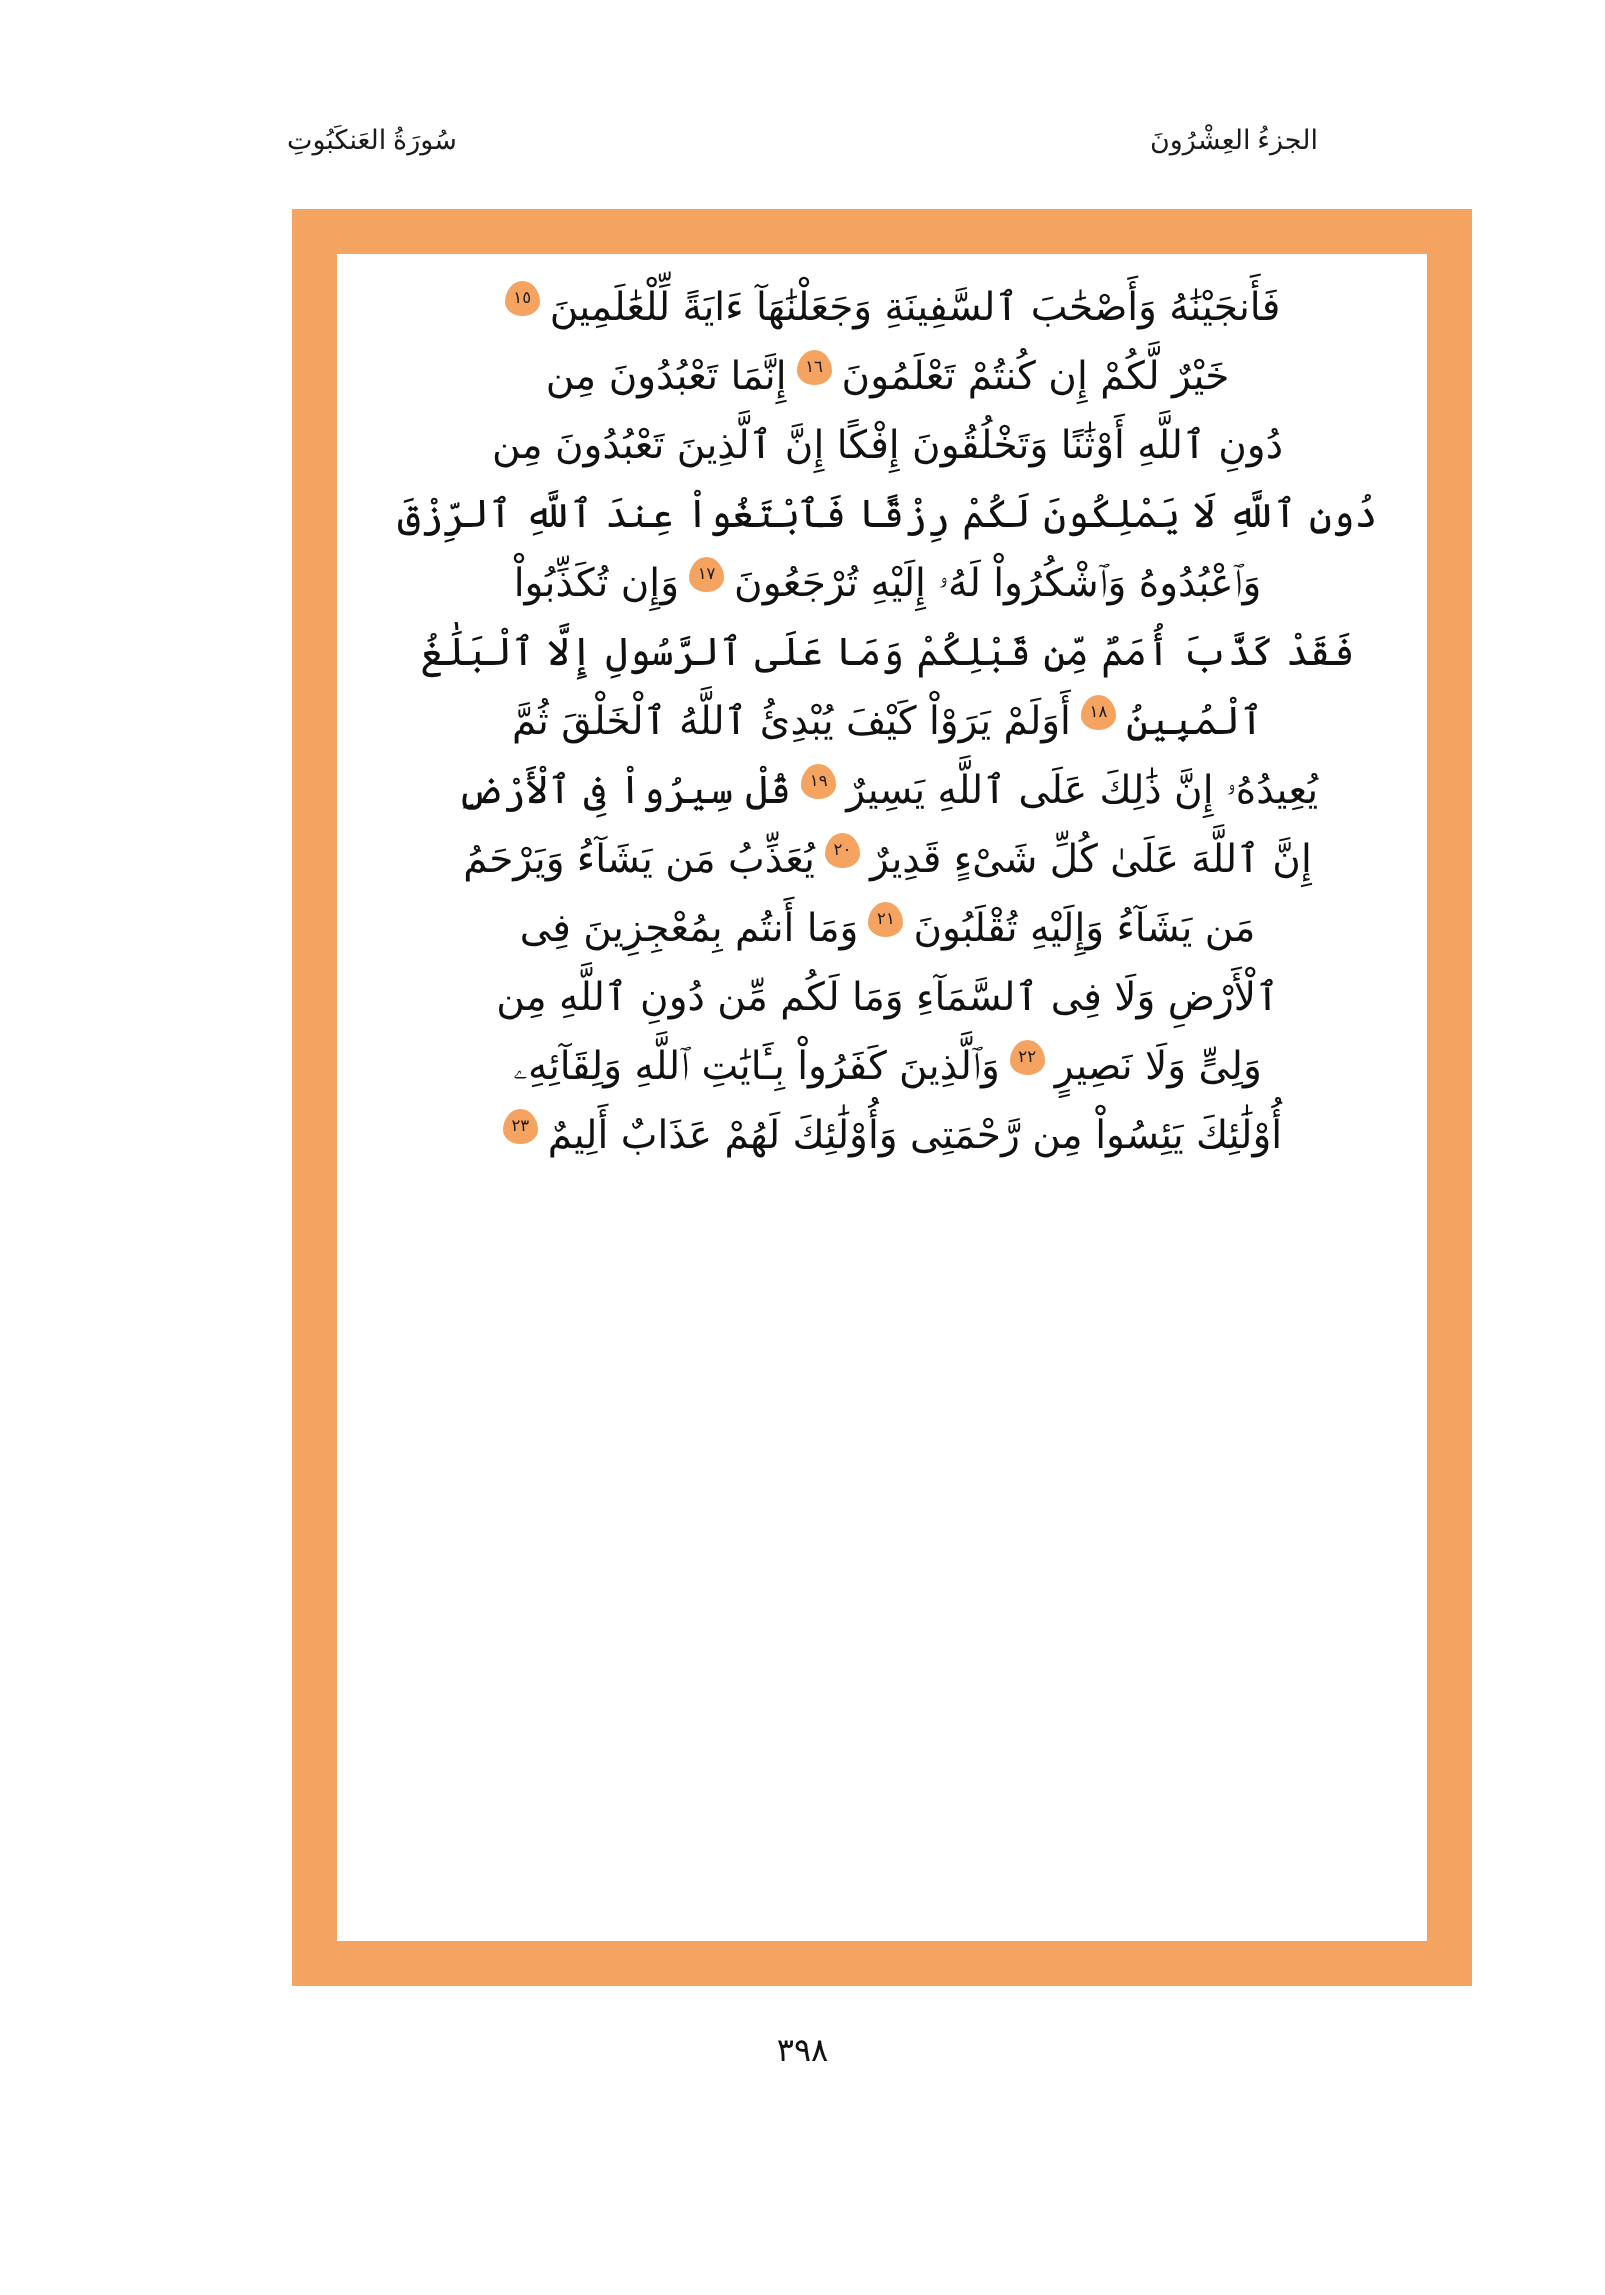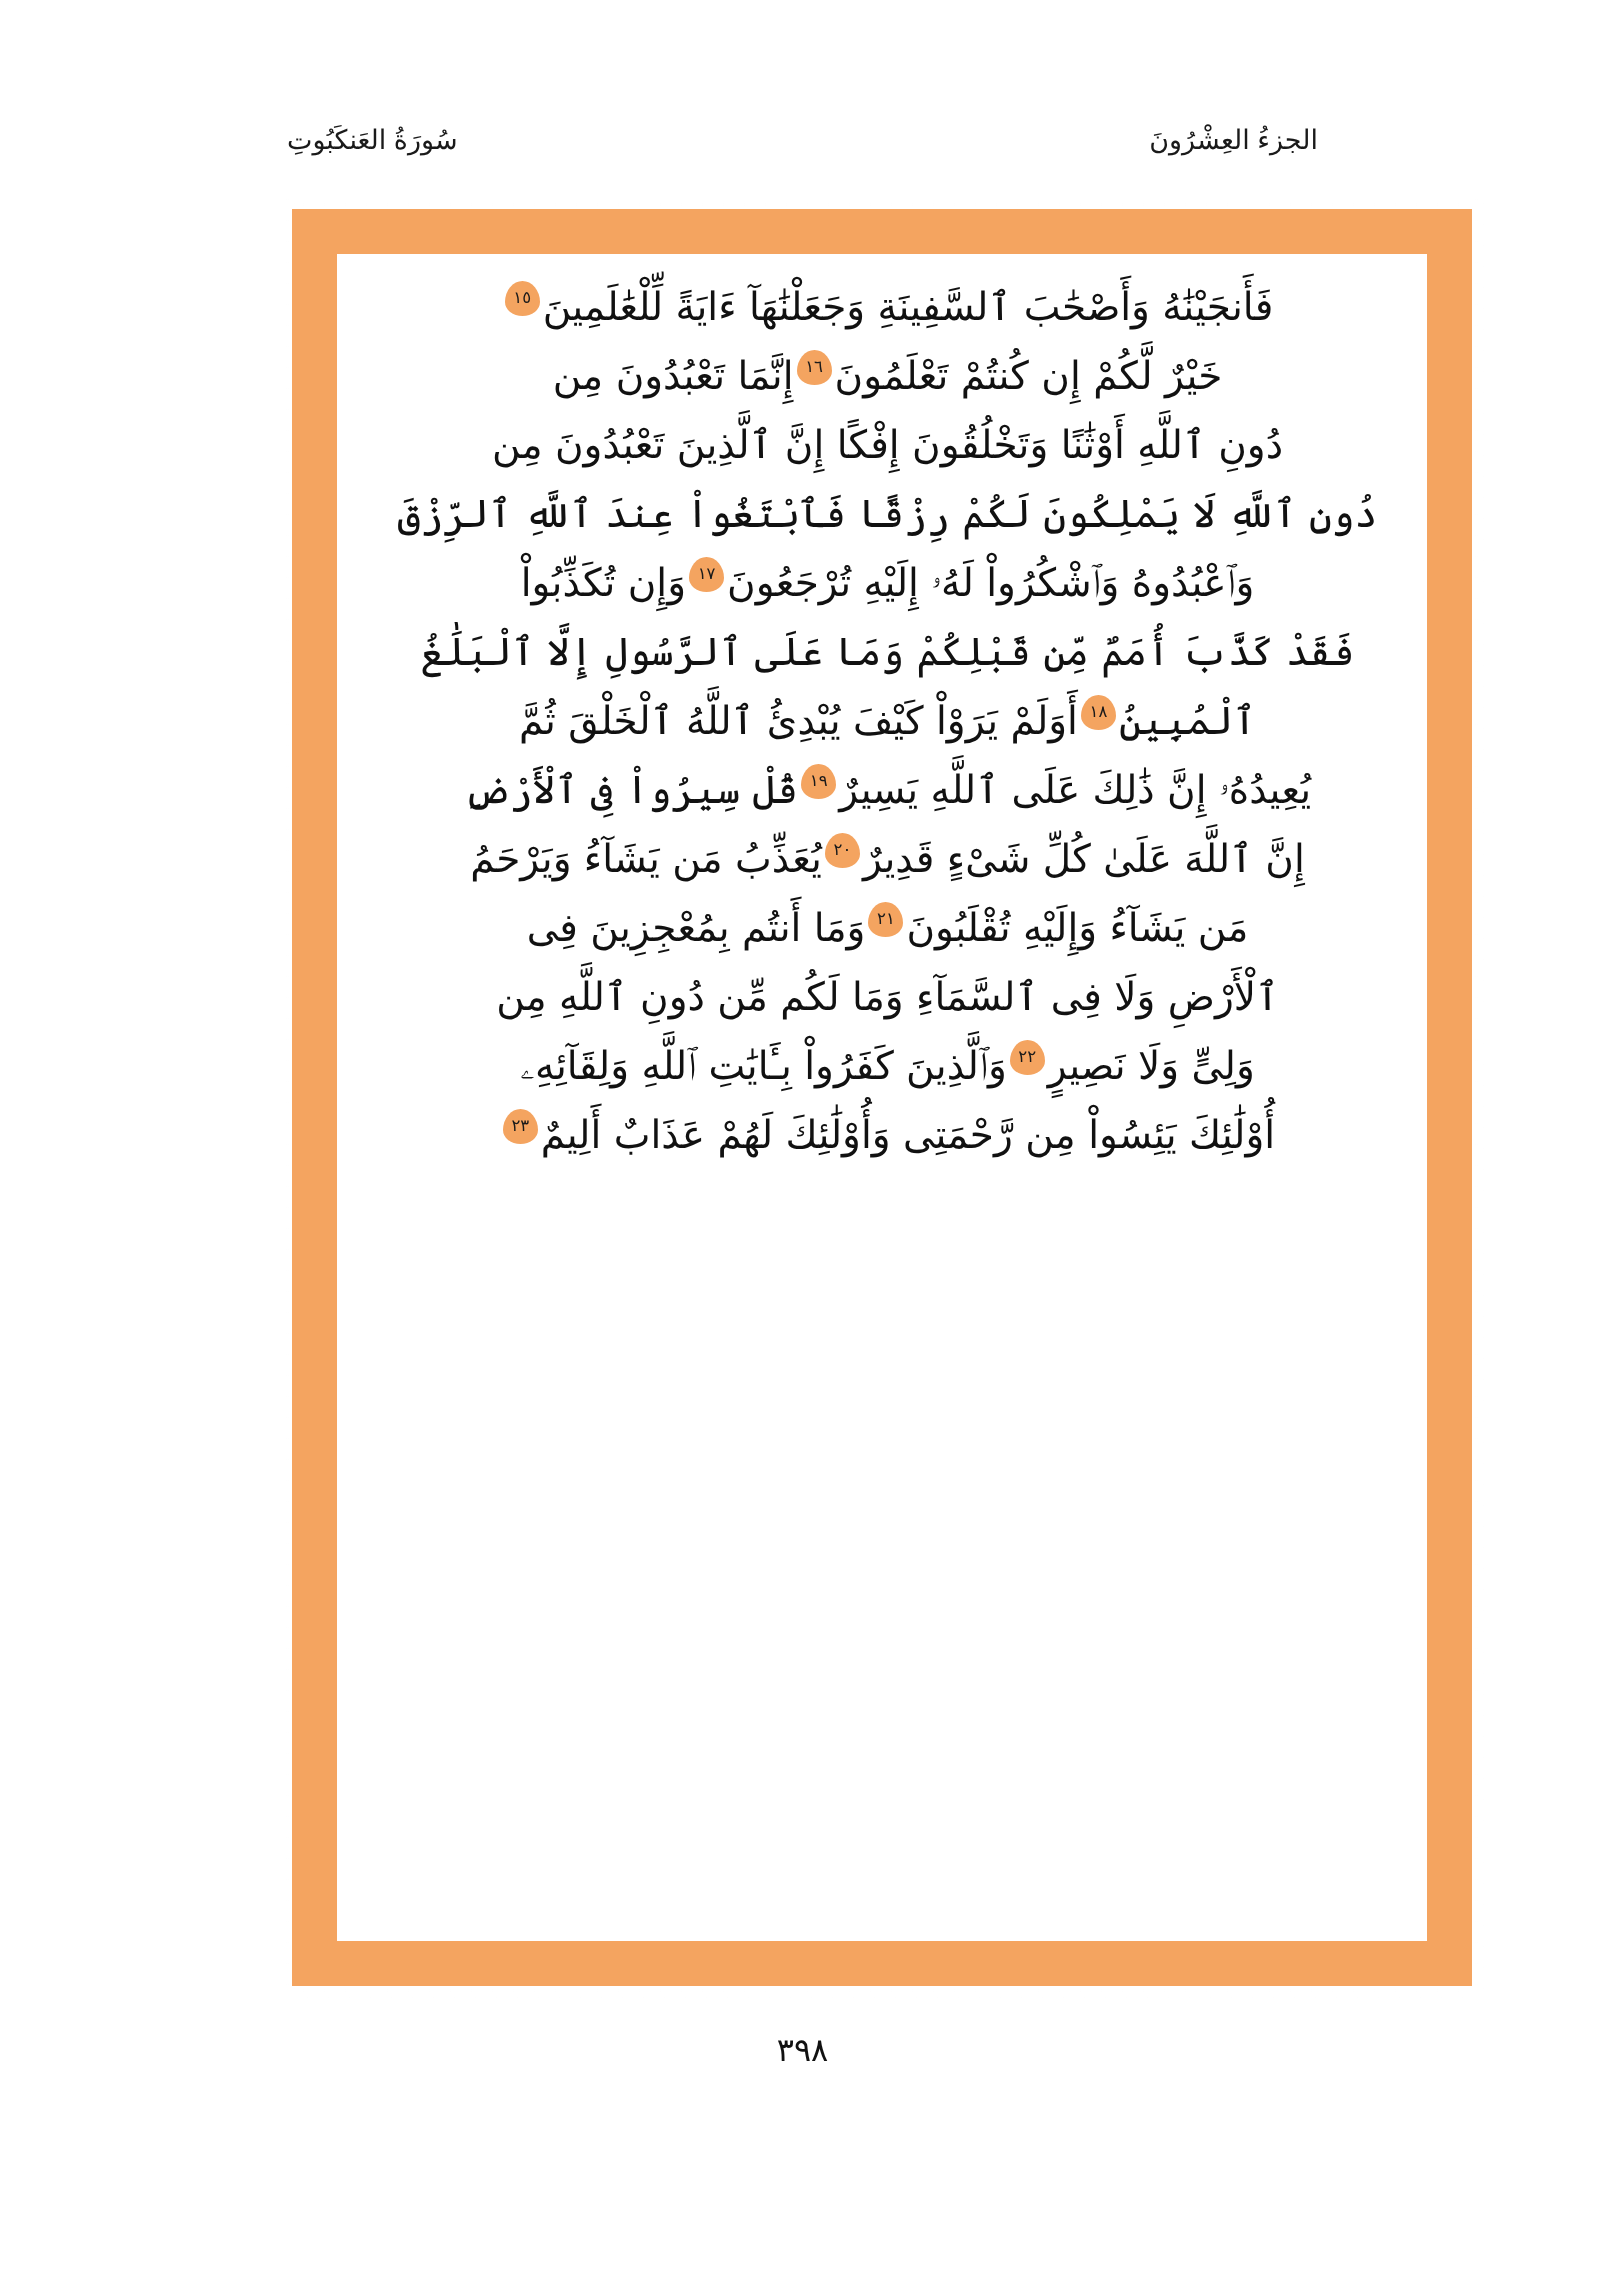--- a/index.html
+++ b/index.html
@@ -25,21 +25,21 @@
     height: 53px;
     display: flex;
     justify-content: space-between;
     align-items: center;
     padding: 0 287px;
     box-sizing: border-box;
   }
   .header-item {
     font-size: 27px;
     color: #1a1a1a;
-    font-family: Liberation Sans, sans-serif;
+    font-family: Liberation Serif, serif;
     white-space: nowrap;
     letter-spacing: 0;
   }
   .header-juz {  }
 
   
   .frame-outer {
     position: absolute;
     top: 198px;
     left: 281px;
@@ -118,21 +118,21 @@
   .line .txt {
     font-family: "DejaVu Serif", serif;
     margin-top: 16px;
   }
   .ayah-marker {
     display: inline-flex;
     align-items: center;
     justify-content: center;
     width: 35px;
     height: 35px;
-    margin: 0 3px;
+    margin: 0 10px;
     background: #f4a460;
     color: #1a1a1a;
     font-family: "DejaVu Sans", sans-serif;
     font-size: 16.6px;
     line-height: 1;
     flex: 0 0 auto;
     
     border-radius: 50% 50% 50% 50% / 60% 60% 40% 40%;
   }
 

